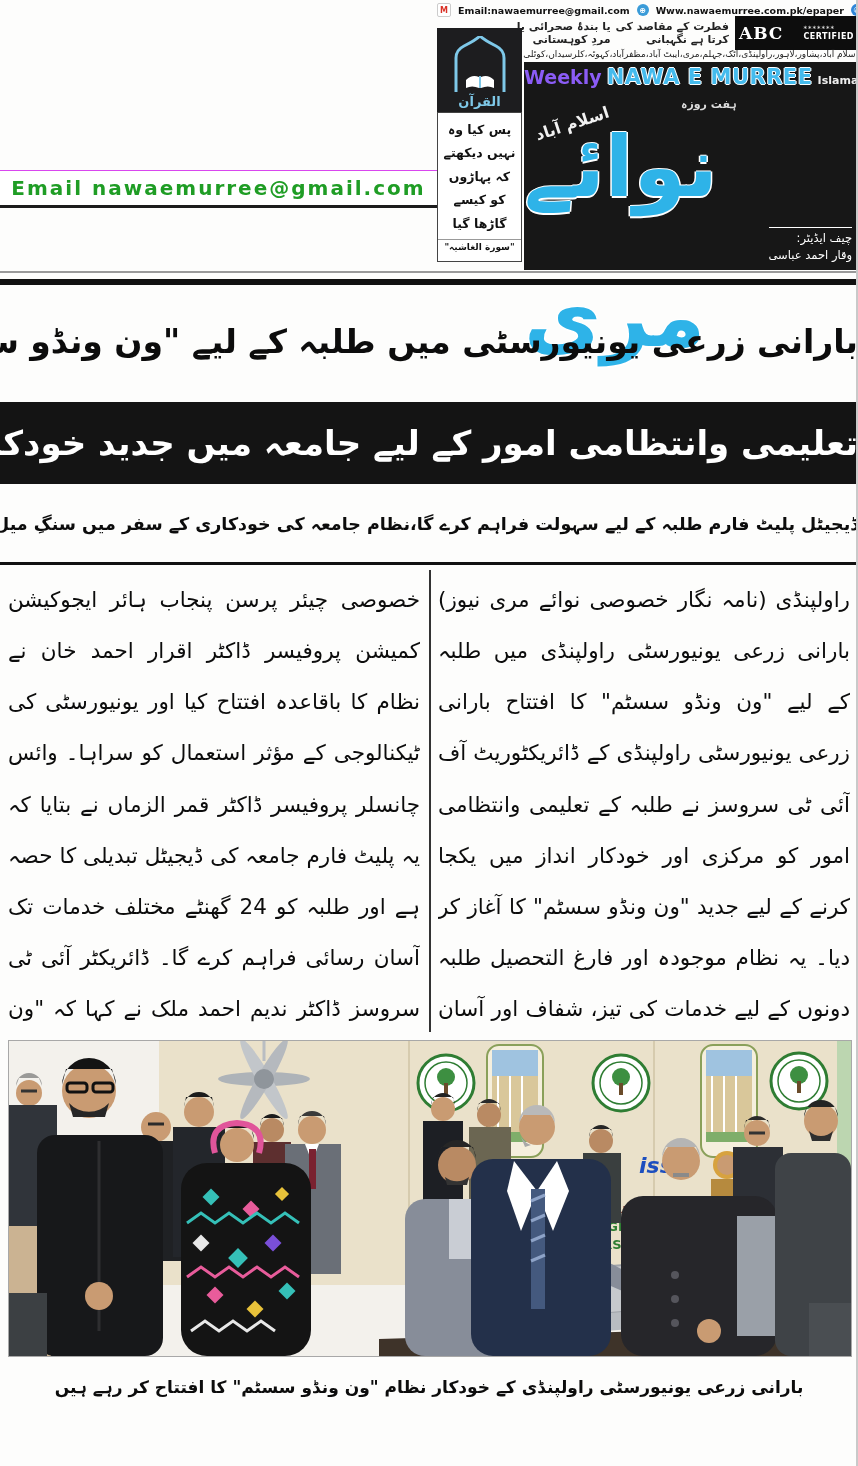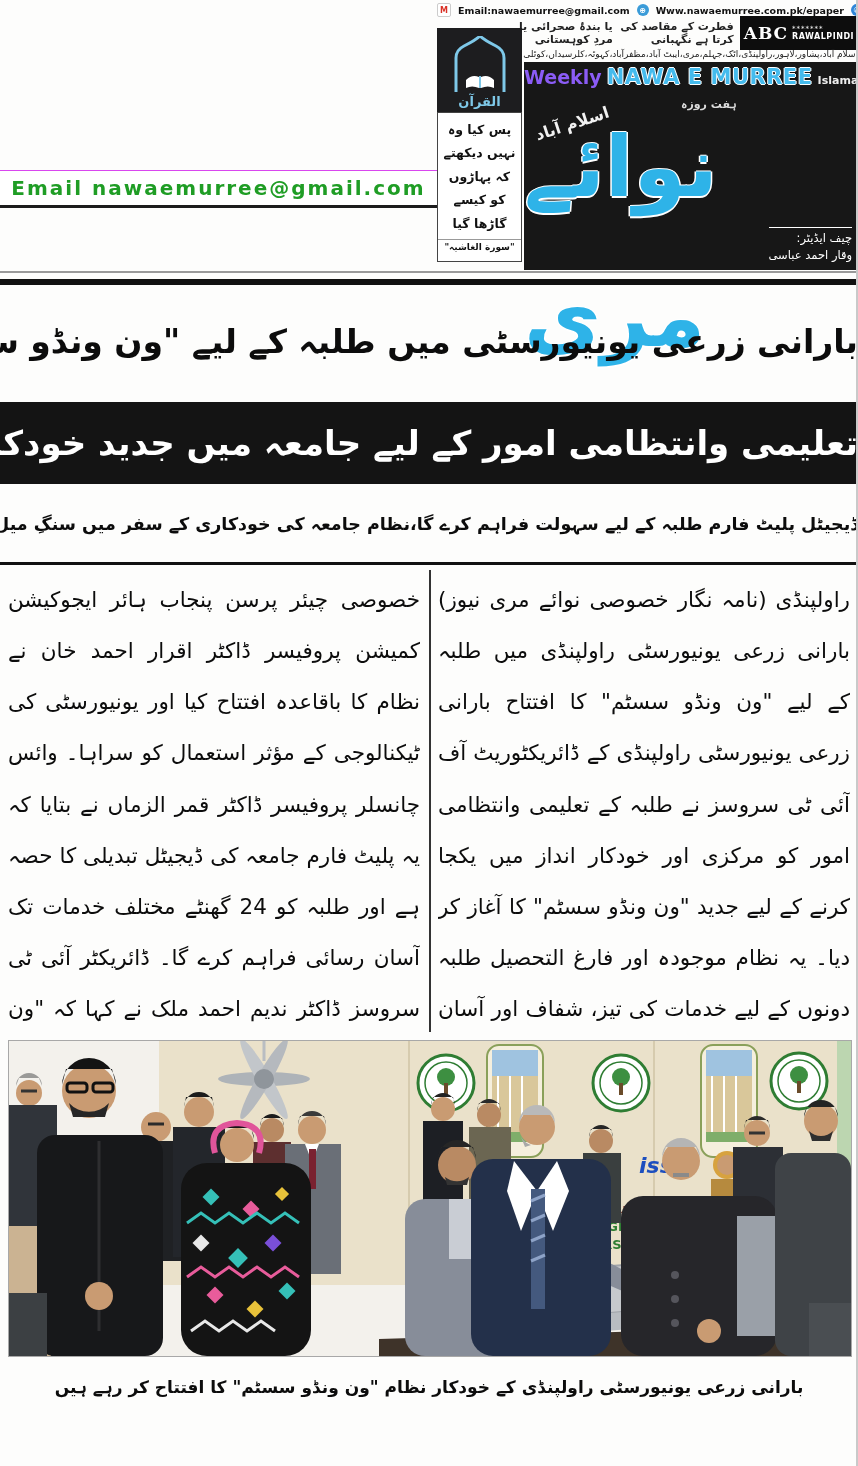--- a/index.html
+++ b/index.html
@@ -13,21 +13,21 @@
   .ic{display:inline-flex;align-items:center;justify-content:center;width:12px;height:12px;
       border-radius:50%;color:#fff;font-size:8px;flex:0 0 auto;}
   .ic.gmail{background:#fff;color:#d93025;border:1px solid #ccc;border-radius:2px;font-weight:bold;}
   .ic.globe{background:#3a9bd8;}
   .ic.phone{background:#2e86d8;}
   
   .row2{left:437px;top:20px;width:421px;height:26px;display:flex;align-items:center;gap:6px;}
   .engtag{font-family:"DejaVu Serif",serif;font-weight:bold;font-size:13px;text-decoration:underline;
           color:#111;flex:0 0 auto;}
   .verse2{flex:1;display:flex;justify-content:space-between;font-size:11px;font-weight:bold;color:#222;}
-  .abc{display:flex;align-items:center;background:#0d0d0d;color:#fff;padding:7px 4px;gap:4px;flex:0 0 auto;}
+  .abc{display:flex;align-items:center;background:#0d0d0d;color:#fff;padding:7px 4px;gap:20px;flex:0 0 auto;}
   .abc .big{font-family:"DejaVu Serif",serif;font-weight:bold;font-size:17px;letter-spacing:1px;}
   .abc .side{display:flex;flex-direction:column;line-height:1;}
   .abc .stars{font-size:7px;letter-spacing:1px;}
   .abc .cert{font-size:8px;font-weight:bold;letter-spacing:.5px;}
   .cities{left:437px;top:46px;width:421px;height:16px;font-size:9px;color:#222;
           white-space:nowrap;overflow:hidden;text-align:center;line-height:16px;}
   
   .masthead{left:524px;top:62px;width:334px;height:208px;background:#171717;color:#fff;}
   .brandline{position:absolute;top:3px;left:0;width:100%;text-align:center;white-space:nowrap;}
   .brandline .w{font-size:19px;font-weight:bold;color:#8b5cf6;}
@@ -96,21 +96,21 @@
   <div class="abs row2">
     <span class="engtag">Eng/اردو</span>
     <span class="verse2 rtl">
       <span>فطرت کے مقاصد کی کرتا ہے نگہبانی</span>
       <span>یا بندۂ صحرائی یا مردِ کوہستانی</span>
     </span>
     <span class="abc">
       <span class="big">ABC</span>
       <span class="side">
         <span class="stars">*******</span>
-        <span class="cert">RAWALPINDI</span>
+        <span class="cert">CERTIFIED</span>
       </span>
     </span>
   </div>
 
   <div class="abs cities rtl">اسلام آباد،پشاور،لاہور،راولپنڈی،اٹک،جہلم،مری،ایبٹ آباد،مظفرآباد،کہوٹہ،کلرسیداں،کوٹلی ستیاں،گلیات،برکل،لورہ،کہوٹ اور پوٹھوہار کے سارے علاقوں کا نمائندہ اخبار</div>
 
   <div class="abs masthead">
     <div class="brandline">
       <span class="w">Weekly</span>
       <span class="n">NAWA E MURREE</span>

